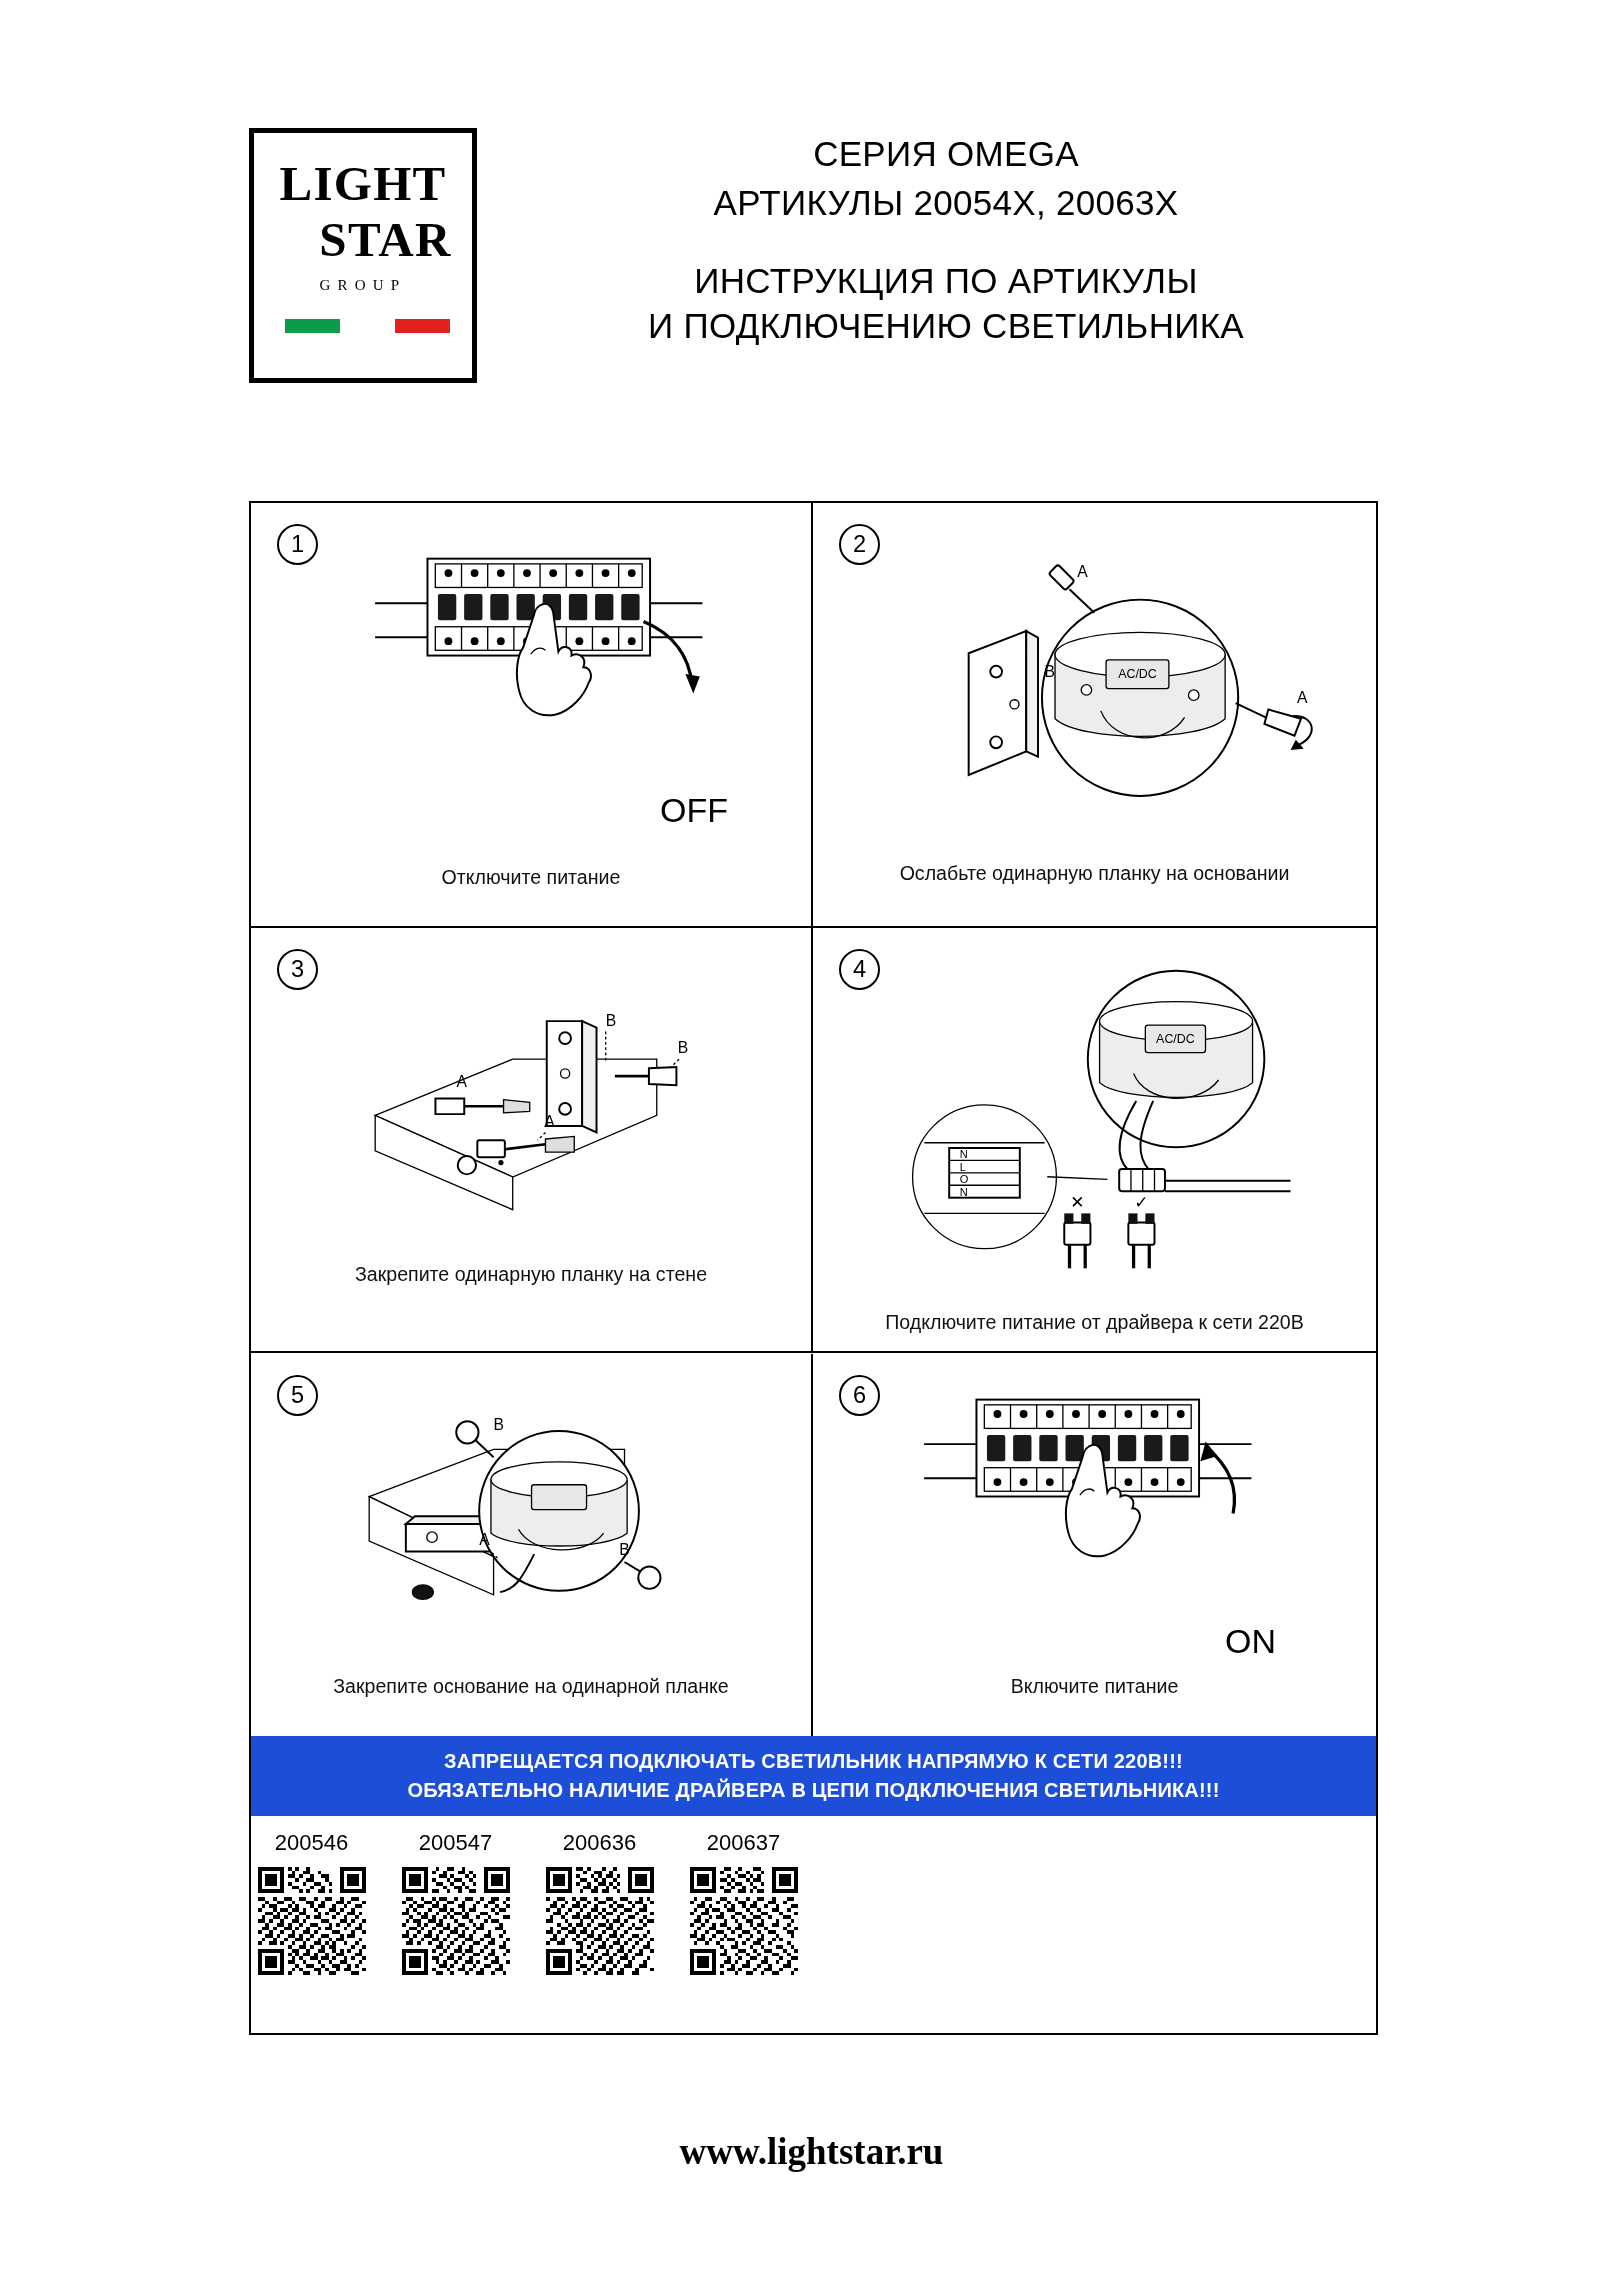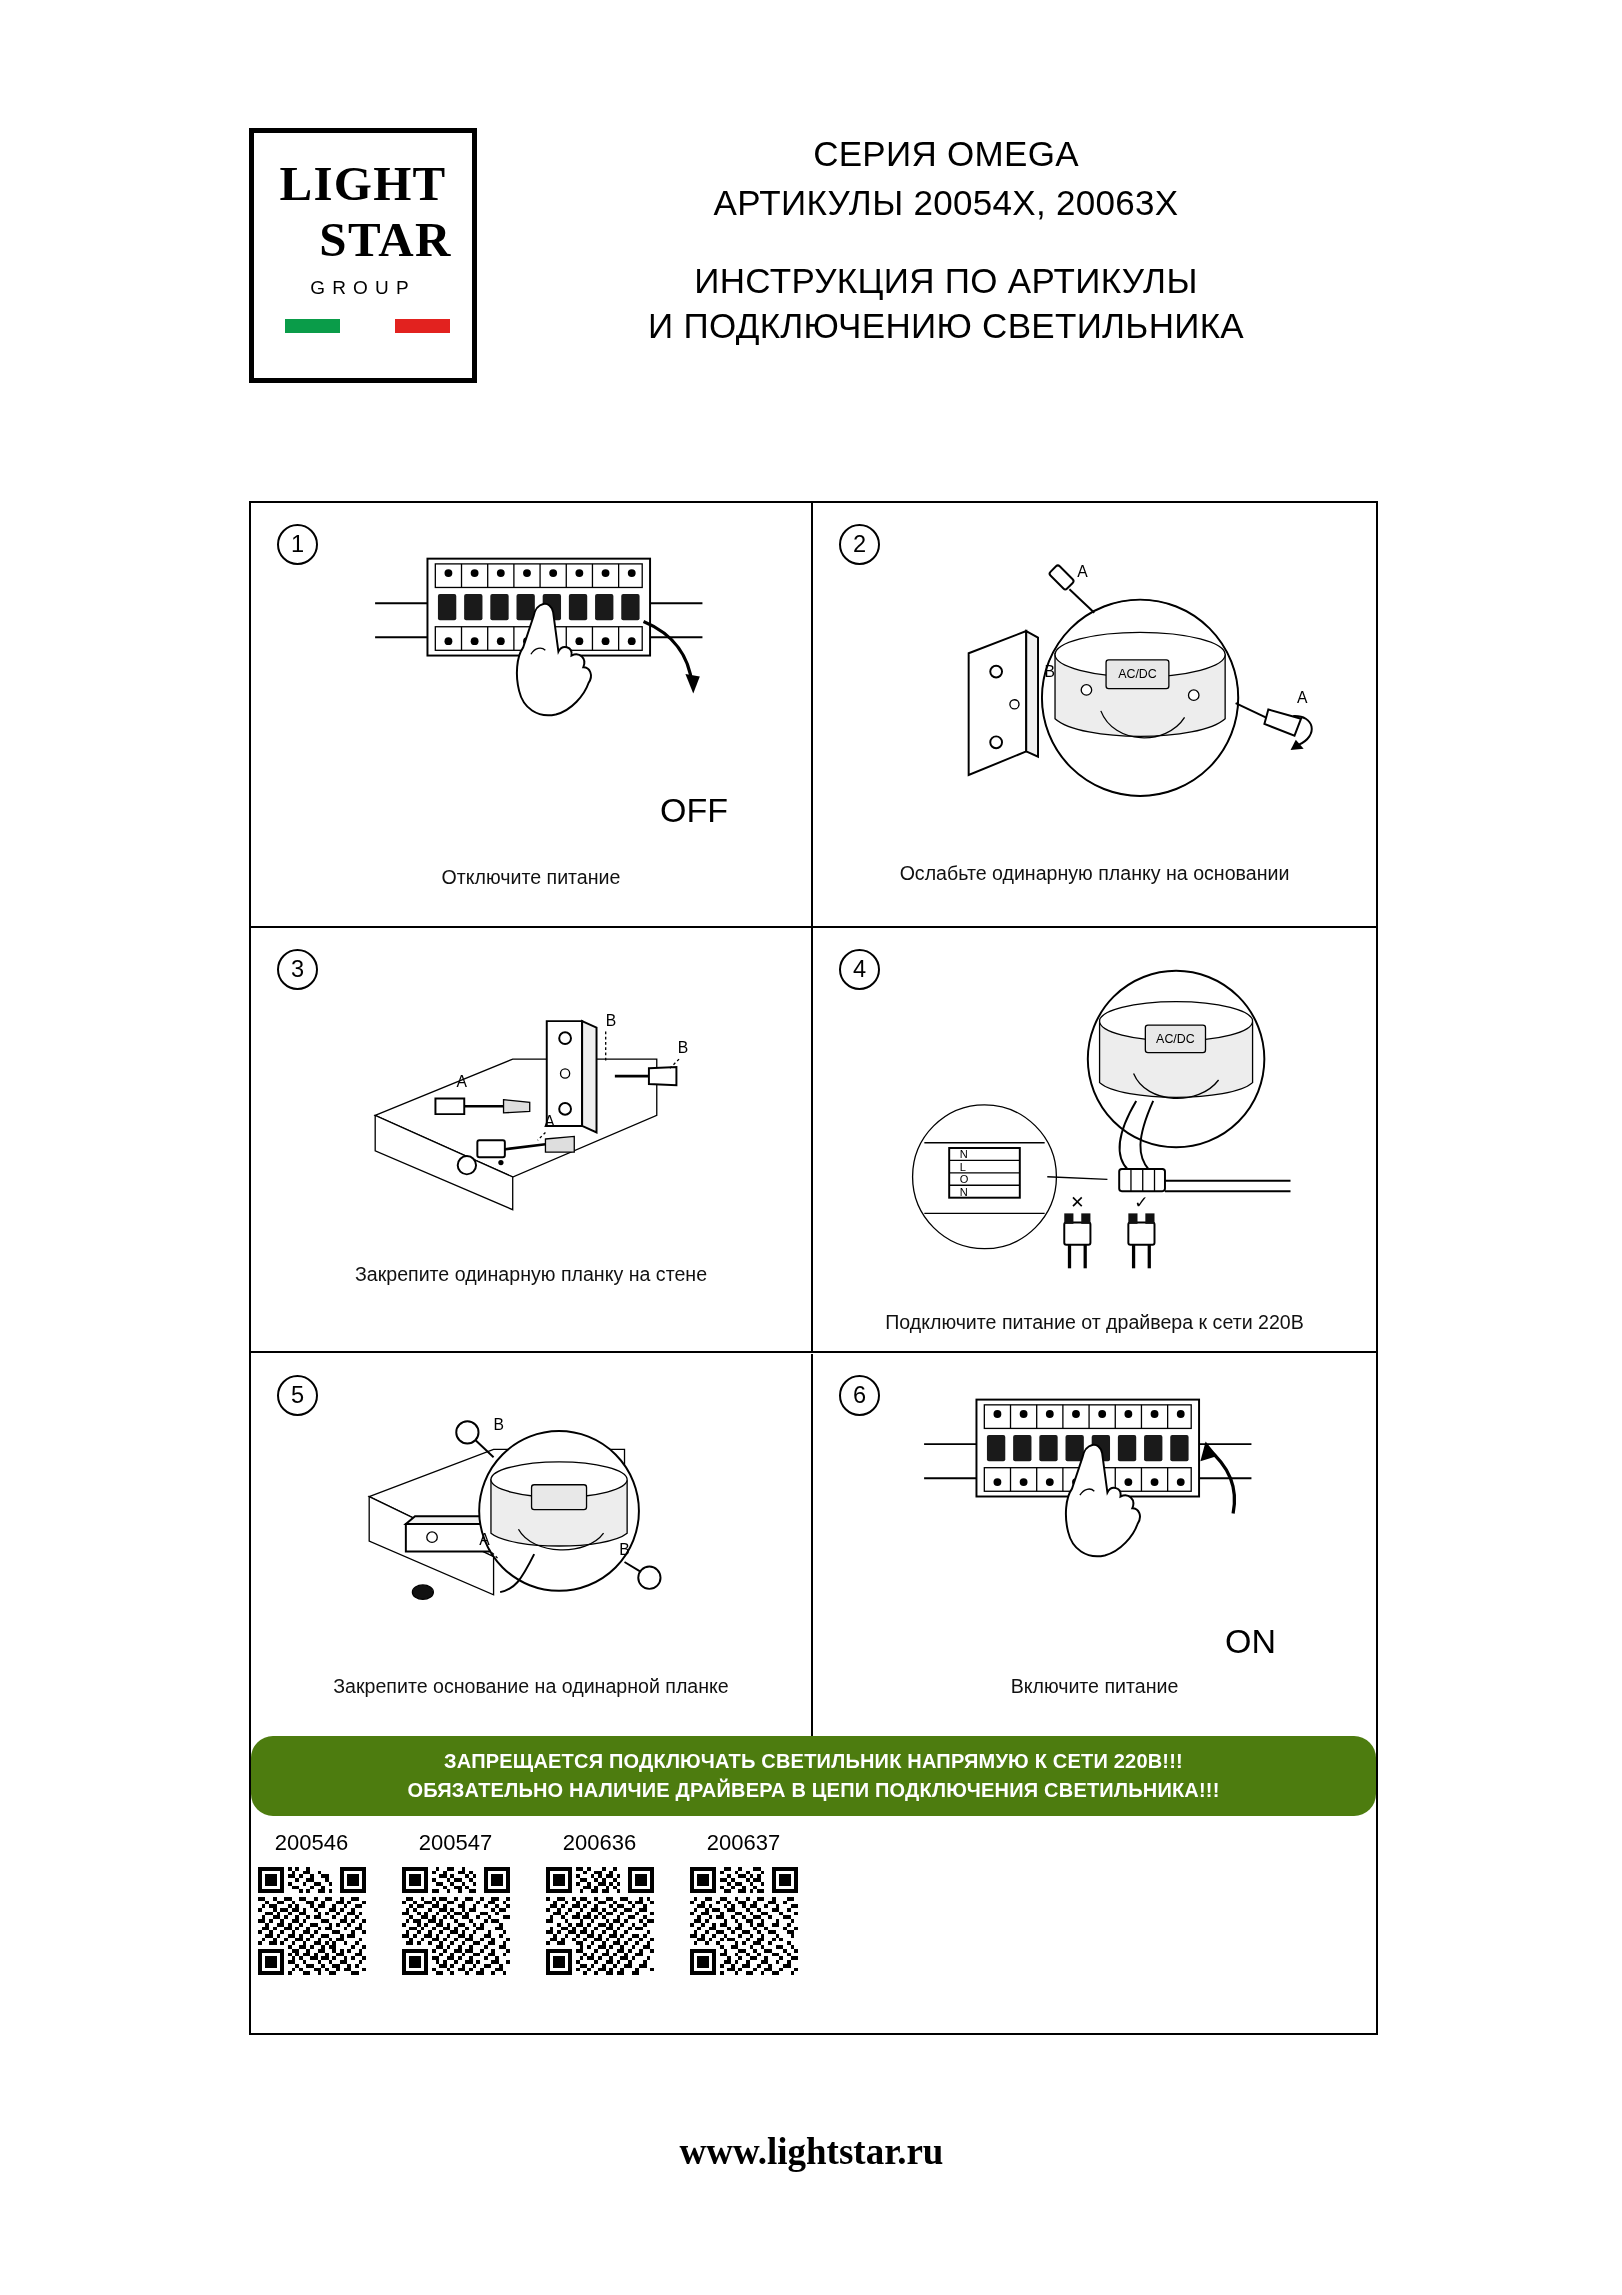--- a/index.html
+++ b/index.html
@@ -61,22 +61,22 @@
     font-size: 49px;
     letter-spacing: 1.3px;
     line-height: 1;
     padding-left: 45px;
   }
   .logo-group {
     position: absolute;
     left: 0; right: 0;
     top: 145px;
     text-align: center;
-    font-family: Liberation Sans, sans-serif;
-    font-size: 19px;
+    font-family: Liberation Serif, serif;
+    font-size: 15px;
     letter-spacing: 7.2px;
     line-height: 1;
   }
   .logo-flag {
     position: absolute;
     left: 31px;
     top: 186px;
     width: 165px;
     height: 14.4px;
     display: flex;
@@ -560,21 +560,21 @@
           <path d="M442 104 L450 74 L468 96 Z" fill="#000"></path>
         </svg>
 
         <div class="bigword" style="left:412px; top:268px; font-weight:normal;">ON</div>
 
         <div class="caption" style="top:321px;">Включите питание</div>
       </div>
 
     </div>
 
-    <div class="warn" style="background: #4d7c0f; color: rgb(255, 255, 255); border-radius: 22px;">
+    <div class="warn" style="background: #1d4ed8; color: rgb(255, 255, 255);">
       <div>ЗАПРЕЩАЕТСЯ ПОДКЛЮЧАТЬ СВЕТИЛЬНИК НАПРЯМУЮ К СЕТИ 220В!!!</div>
       <div>ОБЯЗАТЕЛЬНО НАЛИЧИЕ ДРАЙВЕРА В ЦЕПИ ПОДКЛЮЧЕНИЯ СВЕТИЛЬНИКА!!!</div>
     </div>
 
     <div class="qr-row">
 
       <div class="qr-item">
         <div class="qr-code-label">200546</div>
         <svg class="qr-img" viewBox="0 0 29 29" shape-rendering="crispEdges">
           <rect width="29" height="29" fill="#fff"></rect>

